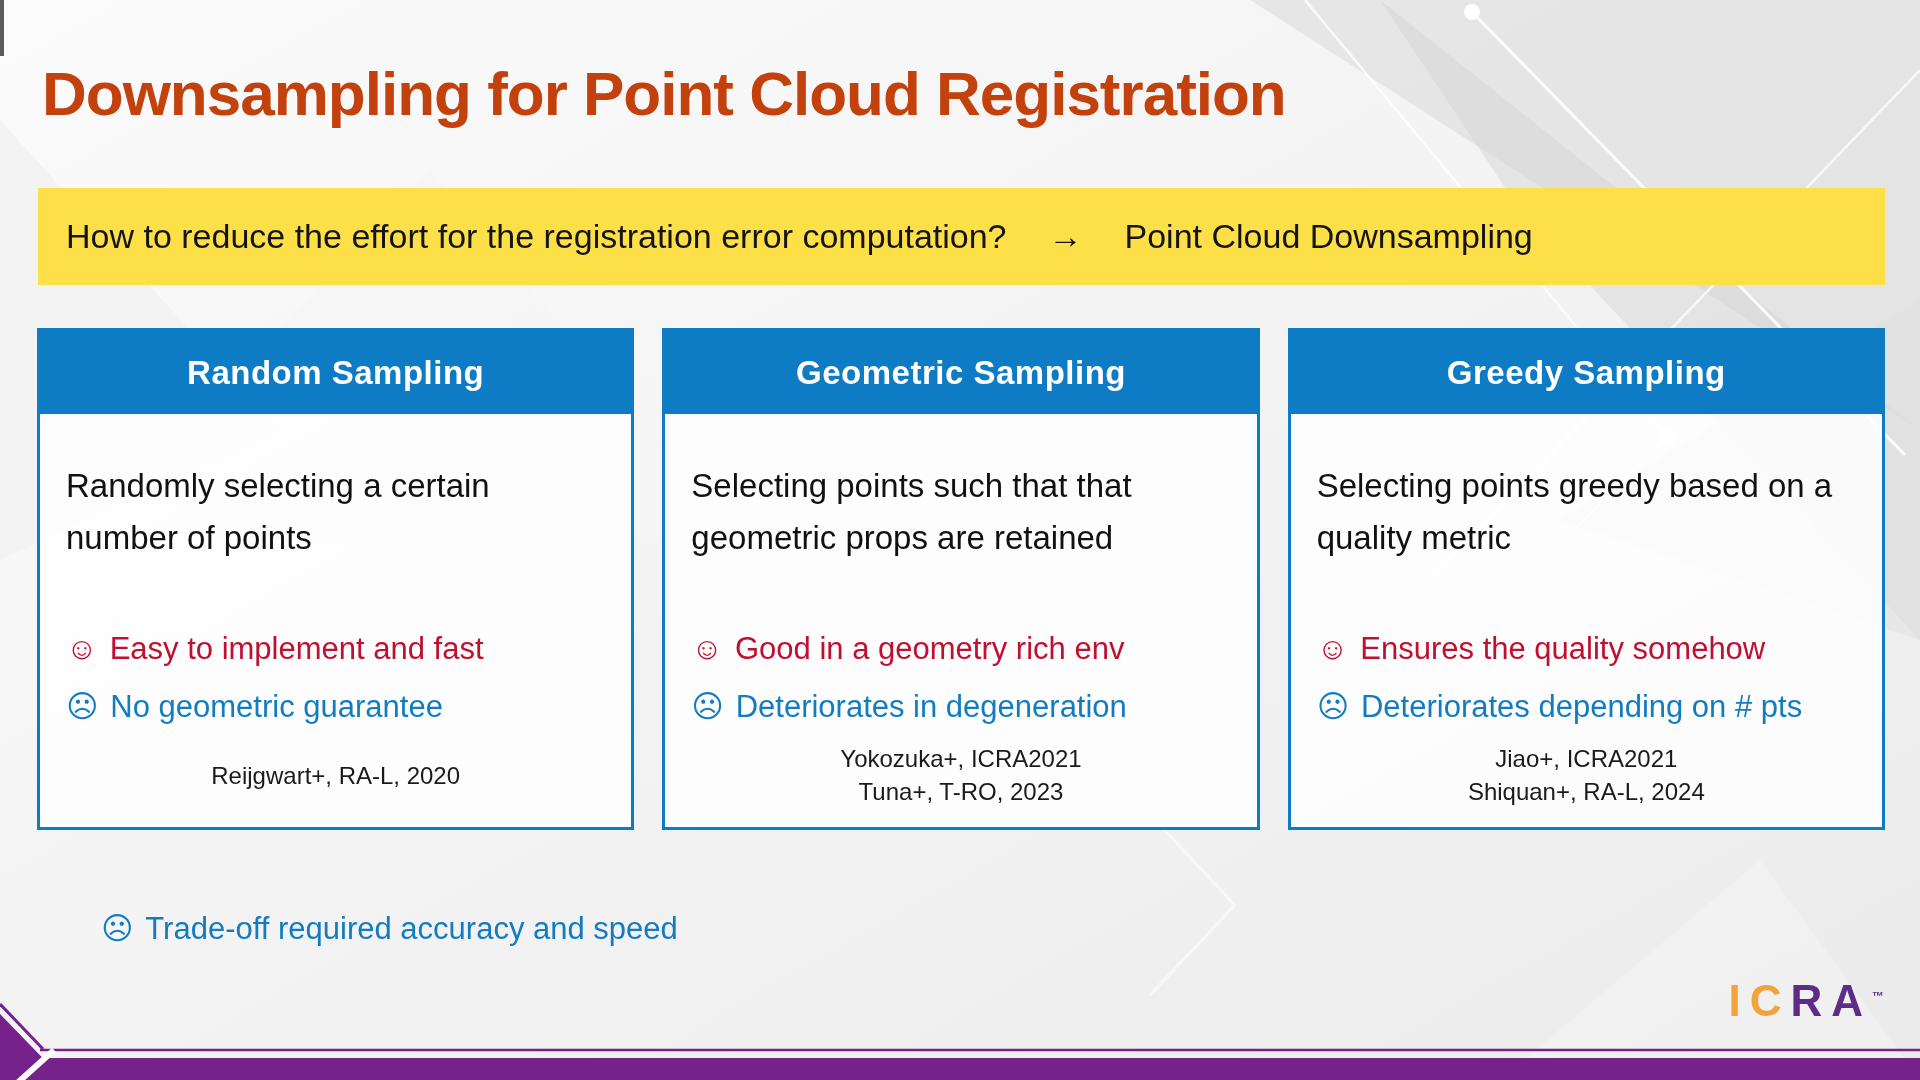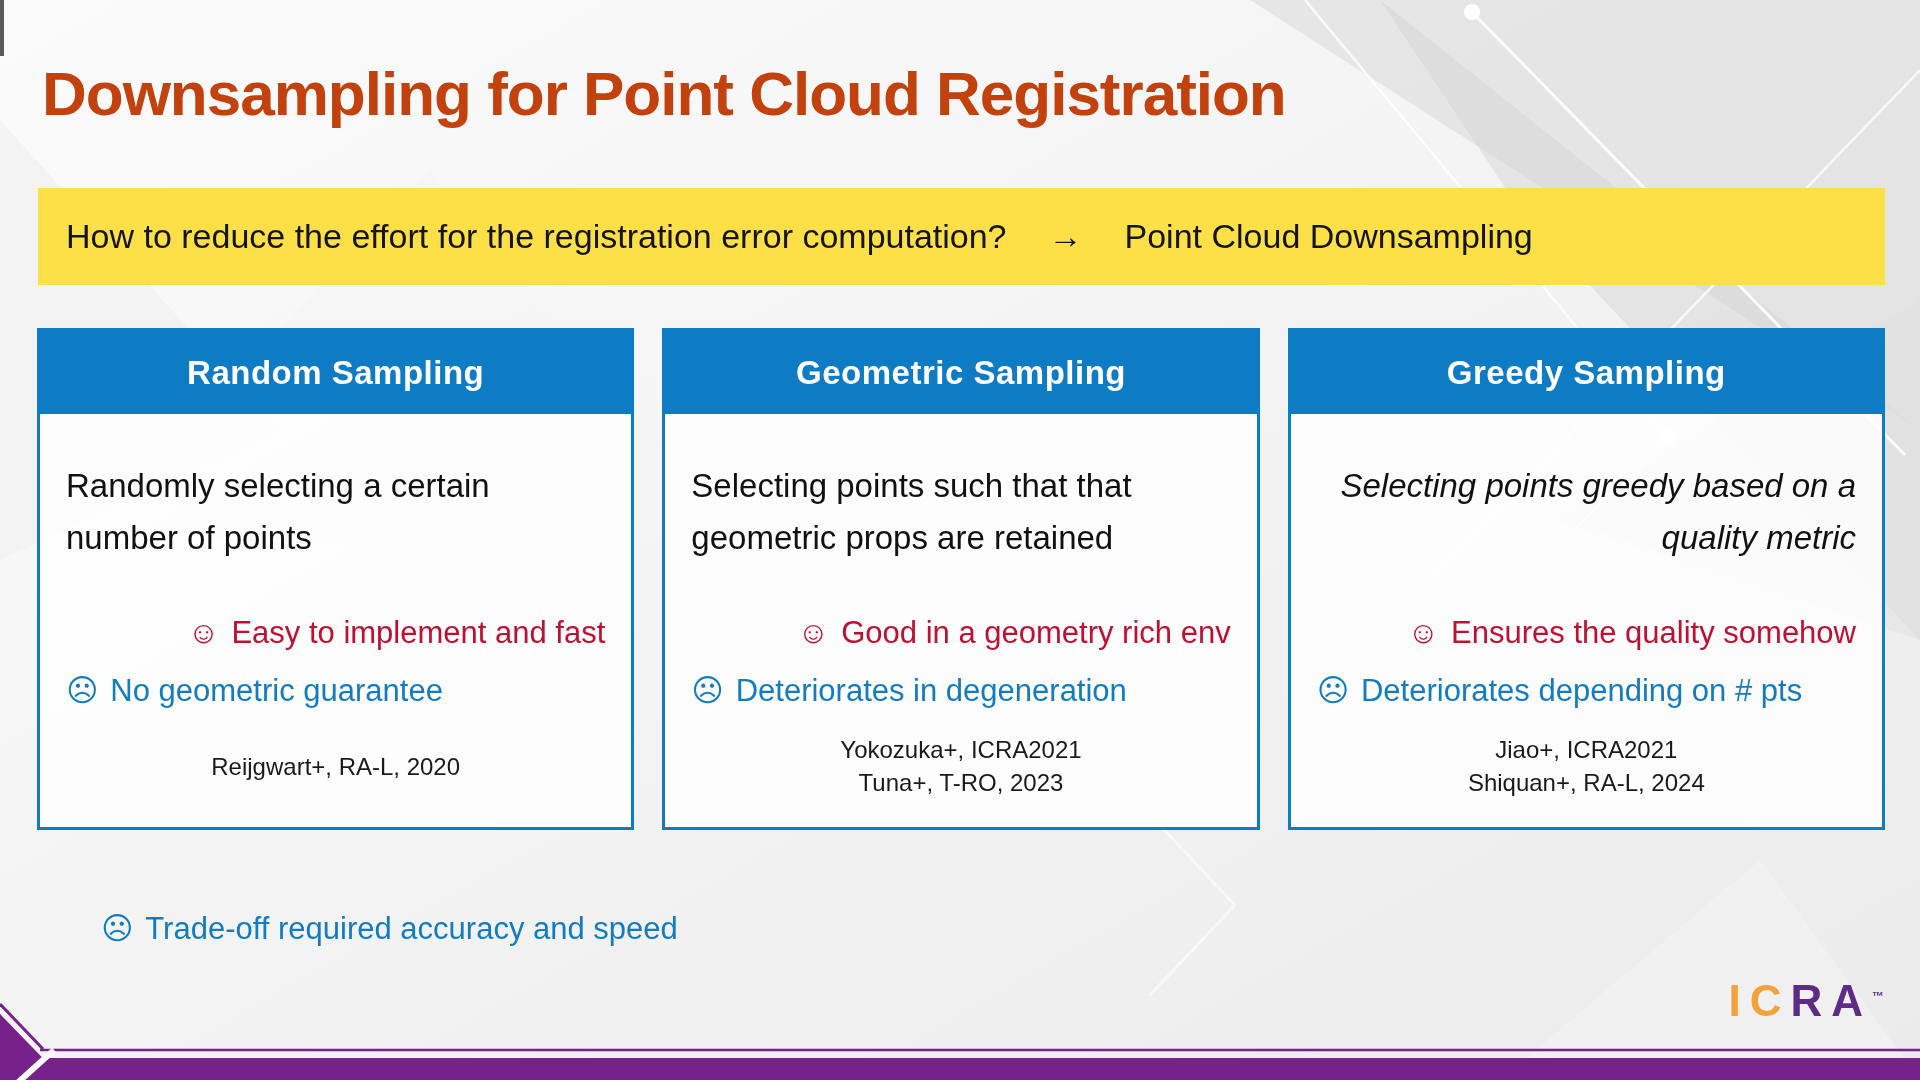--- a/index.html
+++ b/index.html
@@ -31,26 +31,26 @@
     flex:1;border:3px solid #0E7CC4;background:rgba(255,255,255,0.82);
     display:flex;flex-direction:column;box-sizing:border-box;
   }
   .card-header{
     flex:0 0 83px;background:#0E7CC4;color:#ffffff;
     font-size:33px;font-weight:bold;
     display:flex;align-items:center;justify-content:center;letter-spacing:0.5px;
   }
   .card-body{
     flex:1;display:flex;flex-direction:column;
-    padding:46px 26px 25px;box-sizing:border-box;border-radius:10px;
+    padding:46px 26px 16px;box-sizing:border-box;border-radius:10px;
   }
   .desc{font-size:33px;line-height:52px;color:#111;min-height:150px;}
-  .card-center .desc{text-align:right;font-style:italic;}
+  .card-center .desc{text-align:left;}
   .pro,.con{font-size:31px;line-height:42px;white-space:nowrap;}
-  .pro{color:#C01031;margin-top:2px;text-align:right;}
+  .pro{color:#C01031;margin-top:18px;}
   .con{color:#137CC0;margin-top:16px;}
   .face{margin-right:12px;}
   .citations{
     margin-top:auto;min-height:72px;
     display:flex;flex-direction:column;justify-content:center;
     text-align:center;font-size:24px;line-height:33px;color:#1a1a1a;
   }
 
   .footnotes{
     left:37px;top:908px;width:1848px;box-sizing:border-box;

